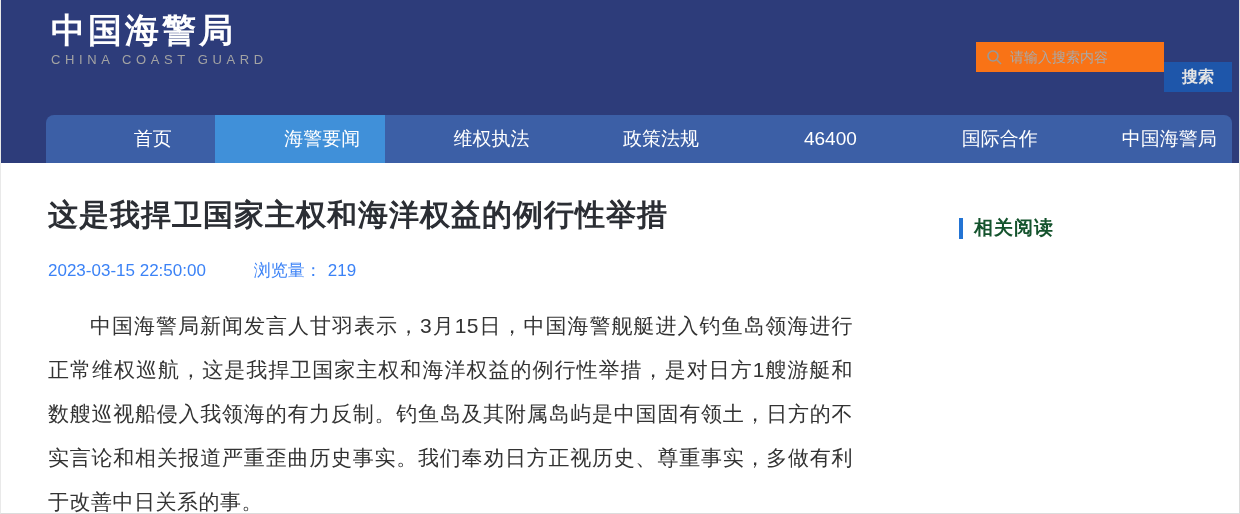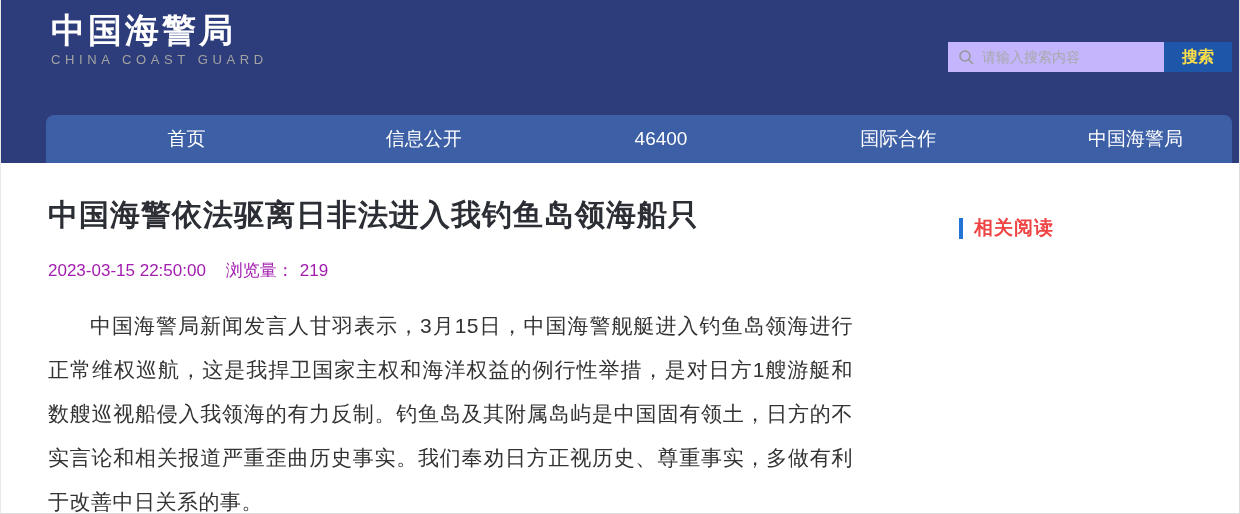--- a/index.html
+++ b/index.html
@@ -45,23 +45,23 @@
 
   .search-bar {
     position: absolute;
     top: 42px;
     right: 7px;
     display: flex;
     height: 30px;
   }
   .search-input-wrap {
     position: relative;
-    width: 216px;
+    width: 188px;
     height: 30px;
-    background: #c4b5fd;
+    background: #f97316;
   }
   .search-icon {
     position: absolute;
     left: 10px;
     top: 7px;
     width: 16px;
     height: 16px;
   }
   .search-input {
     width: 100%;
@@ -73,25 +73,26 @@
     color: #333;
     font-family: inherit;
     background: transparent;
   }
   .search-input::placeholder { color: #a9a9a9; }
   .search-button {
     width: 68px;
     height: 30px;
     border: none;
     background: #1e56aa;
-    color: #fde047;
+    color: #e5e5e5;
     font-size: 16px;
     font-weight: bold;
     cursor: pointer;
     font-family: inherit;
+    margin-top: 20px;
   }
 
   
   .main-nav {
     position: absolute;
     left: 45px;
     right: 7px;
     bottom: 0;
     height: 48px;
     background: #3c5fa6;
@@ -126,25 +127,25 @@
   .article-title {
     font-size: 30px;
     font-weight: bold;
     color: #2b2e34;
     letter-spacing: 1px;
     line-height: 38px;
   }
   .article-meta {
     margin-top: 25px;
     font-size: 17px;
-    color: #a21caf;
+    color: #3b82f6;
     display: flex;
     align-items: baseline;
   }
-  .meta-views { margin-left: 20px; }
+  .meta-views { margin-left: 48px; }
   .meta-views-num { margin-left: 6px; }
   .article-body {
     margin-top: 22px;
     font-size: 21px;
     line-height: 44px;
     color: #333333;
     text-indent: 2em;
     text-align: justify;
     letter-spacing: 0.5px;
   }
@@ -161,21 +162,21 @@
   }
   .related-bar {
     width: 4px;
     height: 21px;
     background: #2374d4;
     margin-right: 11px;
   }
   .related-title {
     font-size: 19px;
     font-weight: bold;
-    color: #ef4444;
+    color: #14532d;
     letter-spacing: 1px;
   }
 </style>
 </head>
 <body>
 
 <div class="page">
 
   <header class="site-header">
 
@@ -190,32 +191,34 @@
           <circle cx="7" cy="7" r="5" fill="none" stroke="#999999" stroke-width="1.6"></circle>
           <line x1="10.8" y1="10.8" x2="15" y2="15" stroke="#999999" stroke-width="1.6"></line>
         </svg>
         <input class="search-input" type="text" placeholder="请输入搜索内容" style="">
       </div>
       <button class="search-button">搜索</button>
     </div>
 
     <nav class="main-nav">
       <div class="nav-item">首页</div>
-      <div class="nav-item">信息公开</div>
+      <div class="nav-item active">海警要闻</div>
+      <div class="nav-item">维权执法</div>
+      <div class="nav-item">政策法规</div>
       <div class="nav-item">46400</div>
       <div class="nav-item">国际合作</div>
       <div class="nav-item">中国海警局</div>
     </nav>
 
   </header>
 
   <main class="main-area">
 
     <div class="article-col">
-      <h1 class="article-title">中国海警依法驱离日非法进入我钓鱼岛领海船只</h1>
+      <h1 class="article-title">这是我捍卫国家主权和海洋权益的例行性举措</h1>
 
       <div class="article-meta">
         <span class="meta-date">2023-03-15 22:50:00</span>
         <span class="meta-views"><span>浏览量：</span><span class="meta-views-num">219</span></span>
       </div>
 
       <p class="article-body">中国海警局新闻发言人甘羽表示，3月15日，中国海警舰艇进入钓鱼岛领海进行正常维权巡航，这是我捍卫国家主权和海洋权益的例行性举措，是对日方1艘游艇和数艘巡视船侵入我领海的有力反制。钓鱼岛及其附属岛屿是中国固有领土，日方的不实言论和相关报道严重歪曲历史事实。我们奉劝日方正视历史、尊重事实，多做有利于改善中日关系的事。</p>
     </div>
 
     <aside class="related-col">

